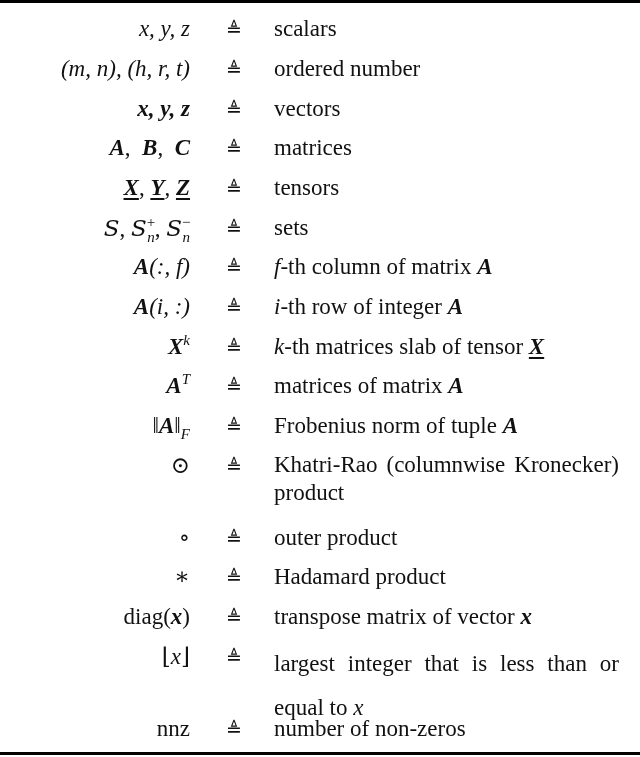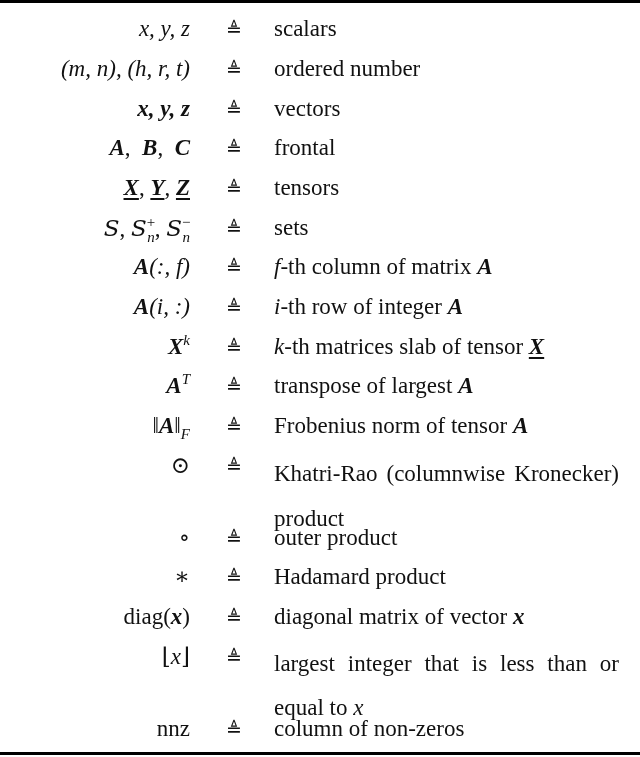--- a/index.html
+++ b/index.html
@@ -40,21 +40,21 @@
 
 <div class="row" style="top:94px">
   <span class="sym bf">x, y, z</span>
   <span class="eq">≜</span>
   <span class="desc">vectors</span>
 </div>
 
 <div class="row" style="top:133px">
   <span class="sym"><span class="bf">A</span>,&nbsp; <span class="bf">B</span>,&nbsp; <span class="bf">C</span></span>
   <span class="eq">≜</span>
-  <span class="desc">frontal</span>
+  <span class="desc">matrices</span>
 </div>
 
 <div class="row" style="top:173px">
   <span class="sym"><span class="bf ul">X</span>, <span class="bf ul">Y</span>, <span class="bf ul">Z</span></span>
   <span class="eq">≜</span>
   <span class="desc">tensors</span>
 </div>
 
 <div class="row" style="top:213px">
   <span class="sym"><span class="cal">S</span>, <span class="cal">S</span><sup>+</sup><sub class="it" style="margin-left:-8px">n</sub>, <span class="cal">S</span><sup>−</sup><sub class="it" style="margin-left:-8px">n</sub></span>
@@ -76,58 +76,58 @@
 
 <div class="row" style="top:332px">
   <span class="sym"><span class="bf">X</span><sup class="it">k</sup></span>
   <span class="eq">≜</span>
   <span class="desc"><span class="it">k</span><span>-th matrices slab of tensor </span><span class="bf ul">X</span></span>
 </div>
 
 <div class="row" style="top:371px">
   <span class="sym"><span class="bf">A</span><sup class="it">T</sup></span>
   <span class="eq">≜</span>
-  <span class="desc"><span>transpose of largest </span><span class="bf">A</span></span>
+  <span class="desc"><span>matrices of matrix </span><span class="bf">A</span></span>
 </div>
 
 <div class="row" style="top:411px">
   <span class="sym">‖<span class="bf">A</span>‖<sub class="it">F</sub></span>
   <span class="eq">≜</span>
-  <span class="desc"><span>Frobenius norm of tensor </span><span class="bf">A</span></span>
+  <span class="desc"><span>Frobenius norm of tuple </span><span class="bf">A</span></span>
 </div>
 
 <div class="row" style="top:451px">
   <span class="sym">⊙</span>
   <span class="eq">≜</span>
-  <span class="desc" style="line-height:45px">Khatri-Rao (columnwise Kronecker) product</span>
+  <span class="desc" style="line-height:28px">Khatri-Rao (columnwise Kronecker) product</span>
 </div>
 
 <div class="row" style="top:523px">
   <span class="sym">∘</span>
   <span class="eq">≜</span>
   <span class="desc">outer product</span>
 </div>
 
 <div class="row" style="top:562px">
   <span class="sym">∗</span>
   <span class="eq">≜</span>
   <span class="desc">Hadamard product</span>
 </div>
 
 <div class="row" style="top:602px">
   <span class="sym"><span>diag(</span><span class="bf">x</span><span>)</span></span>
   <span class="eq">≜</span>
-  <span class="desc"><span>diagonal matrix of vector </span><span class="bf">x</span></span>
+  <span class="desc"><span>transpose matrix of vector </span><span class="bf">x</span></span>
 </div>
 
 <div class="row" style="top:642px">
   <span class="sym">⌊<span class="it">x</span>⌋</span>
   <span class="eq">≜</span>
   <span class="desc" style="line-height:44px"><span>largest integer that is less than or equal to </span><span class="it">x</span></span>
 </div>
 
 <div class="row" style="top:714px">
   <span class="sym">nnz</span>
   <span class="eq">≜</span>
-  <span class="desc">column of non-zeros</span>
+  <span class="desc">number of non-zeros</span>
 </div>
 
 <div class="rule-bottom"></div>
 
 </body></html>

